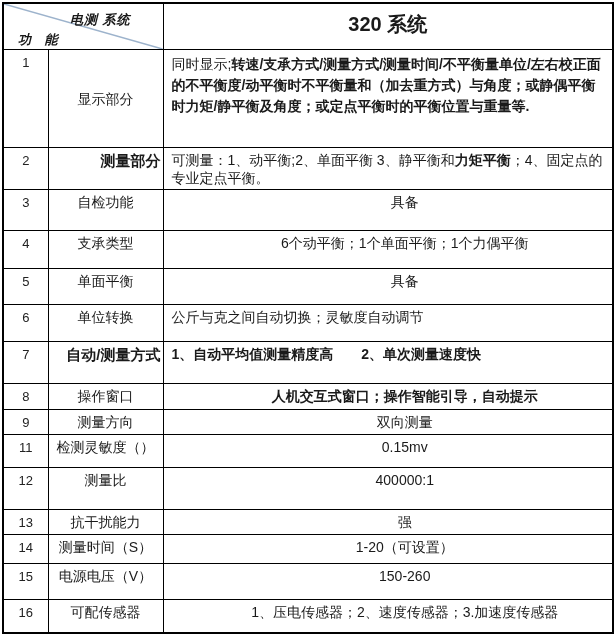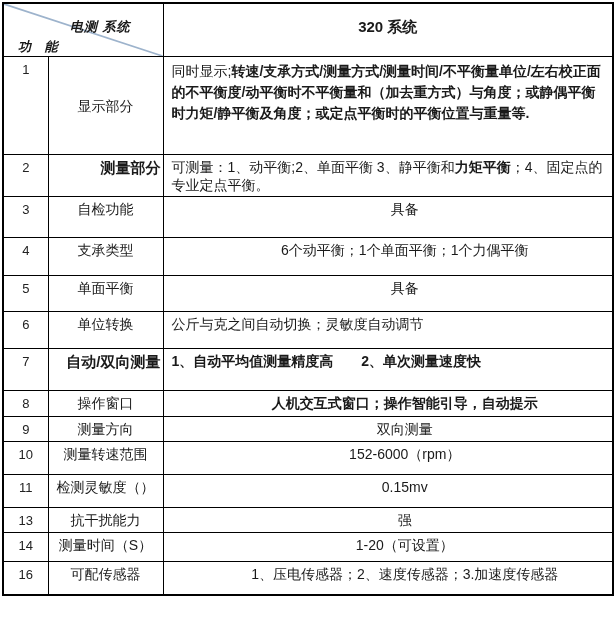--- a/index.html
+++ b/index.html
@@ -35,37 +35,37 @@
     position:absolute;
     left:0;top:0;width:100%;height:100%;
   }
   .corner-line1{
     position:relative;
     font-style:italic;
     font-weight:bold;
     font-size:13px;
     text-align:center;
     padding-left:34px;
-    margin-top:14px;
+    margin-top:7px;
     letter-spacing:1px;
   }
   .corner-line2{
     position:relative;
     font-style:italic;
     font-weight:bold;
     font-size:13px;
     padding-left:14px;
     margin-top:2px;
     letter-spacing:5px;
   }
   td.syshead{
     text-align:center;
     vertical-align:middle;
     font-weight:bold;
-    font-size:15px;
+    font-size:20px;
     padding-bottom:6px;
   }
   
   td.num{
     text-align:center;
     font-size:13px;
     padding-top:5px;
     color:#222;
   }
   td.label{
@@ -140,52 +140,57 @@
         <td class="label">单面平衡</td>
         <td class="content center"><span>具备</span></td>
       </tr>
       <tr style="height: 37px;">
         <td class="num">6</td>
         <td class="label">单位转换</td>
         <td class="content left"><span>公斤与克之间自动切换；灵敏度自动调节</span></td>
       </tr>
       <tr style="height: 42px;">
         <td class="num">7</td>
-        <td class="label bold">自动/双向测量</td>
+        <td class="label bold">自动/测量方式</td>
         <td class="content left"><span class="b">1、自动平均值测量精度高　　2、单次测量速度快</span></td>
       </tr>
       <tr style="height: 26px;">
         <td class="num">8</td>
         <td class="label">操作窗口</td>
         <td class="content center"><span class="b">人机交互式窗口；操作智能引导，自动提示</span></td>
       </tr>
       <tr style="height: 20px;">
         <td class="num">9</td>
         <td class="label">测量方向</td>
         <td class="content center"><span>双向测量</span></td>
       </tr>
       <tr style="height: 33px;">
-        <td class="num">10</td>
-        <td class="label">测量转速范围</td>
-        <td class="content center"><span>152-6000（rpm）</span></td>
-      </tr>
-      <tr style="height: 33px;">
         <td class="num">11</td>
         <td class="label">检测灵敏度（）</td>
         <td class="content center"><span>0.15mv</span></td>
+      </tr>
+      <tr style="height: 42px;">
+        <td class="num">12</td>
+        <td class="label">测量比</td>
+        <td class="content center"><span>400000:1</span></td>
       </tr>
       <tr style="height: 21px;">
         <td class="num">13</td>
         <td class="label">抗干扰能力</td>
         <td class="content center"><span>强</span></td>
       </tr>
       <tr style="height: 29px; margin-top: 19px;">
         <td class="num">14</td>
         <td class="label">测量时间（S）</td>
         <td class="content center"><span>1-20（可设置）</span></td>
       </tr>
+      <tr style="height: 36px;">
+        <td class="num">15</td>
+        <td class="label">电源电压（V）</td>
+        <td class="content center"><span>150-260</span></td>
+      </tr>
       <tr style="height: 33px;">
         <td class="num">16</td>
         <td class="label">可配传感器</td>
         <td class="content center"><span>1、压电传感器；2、速度传感器；3.加速度传感器</span></td>
       </tr>
     </tbody>
 </table>
 
 </body></html>

